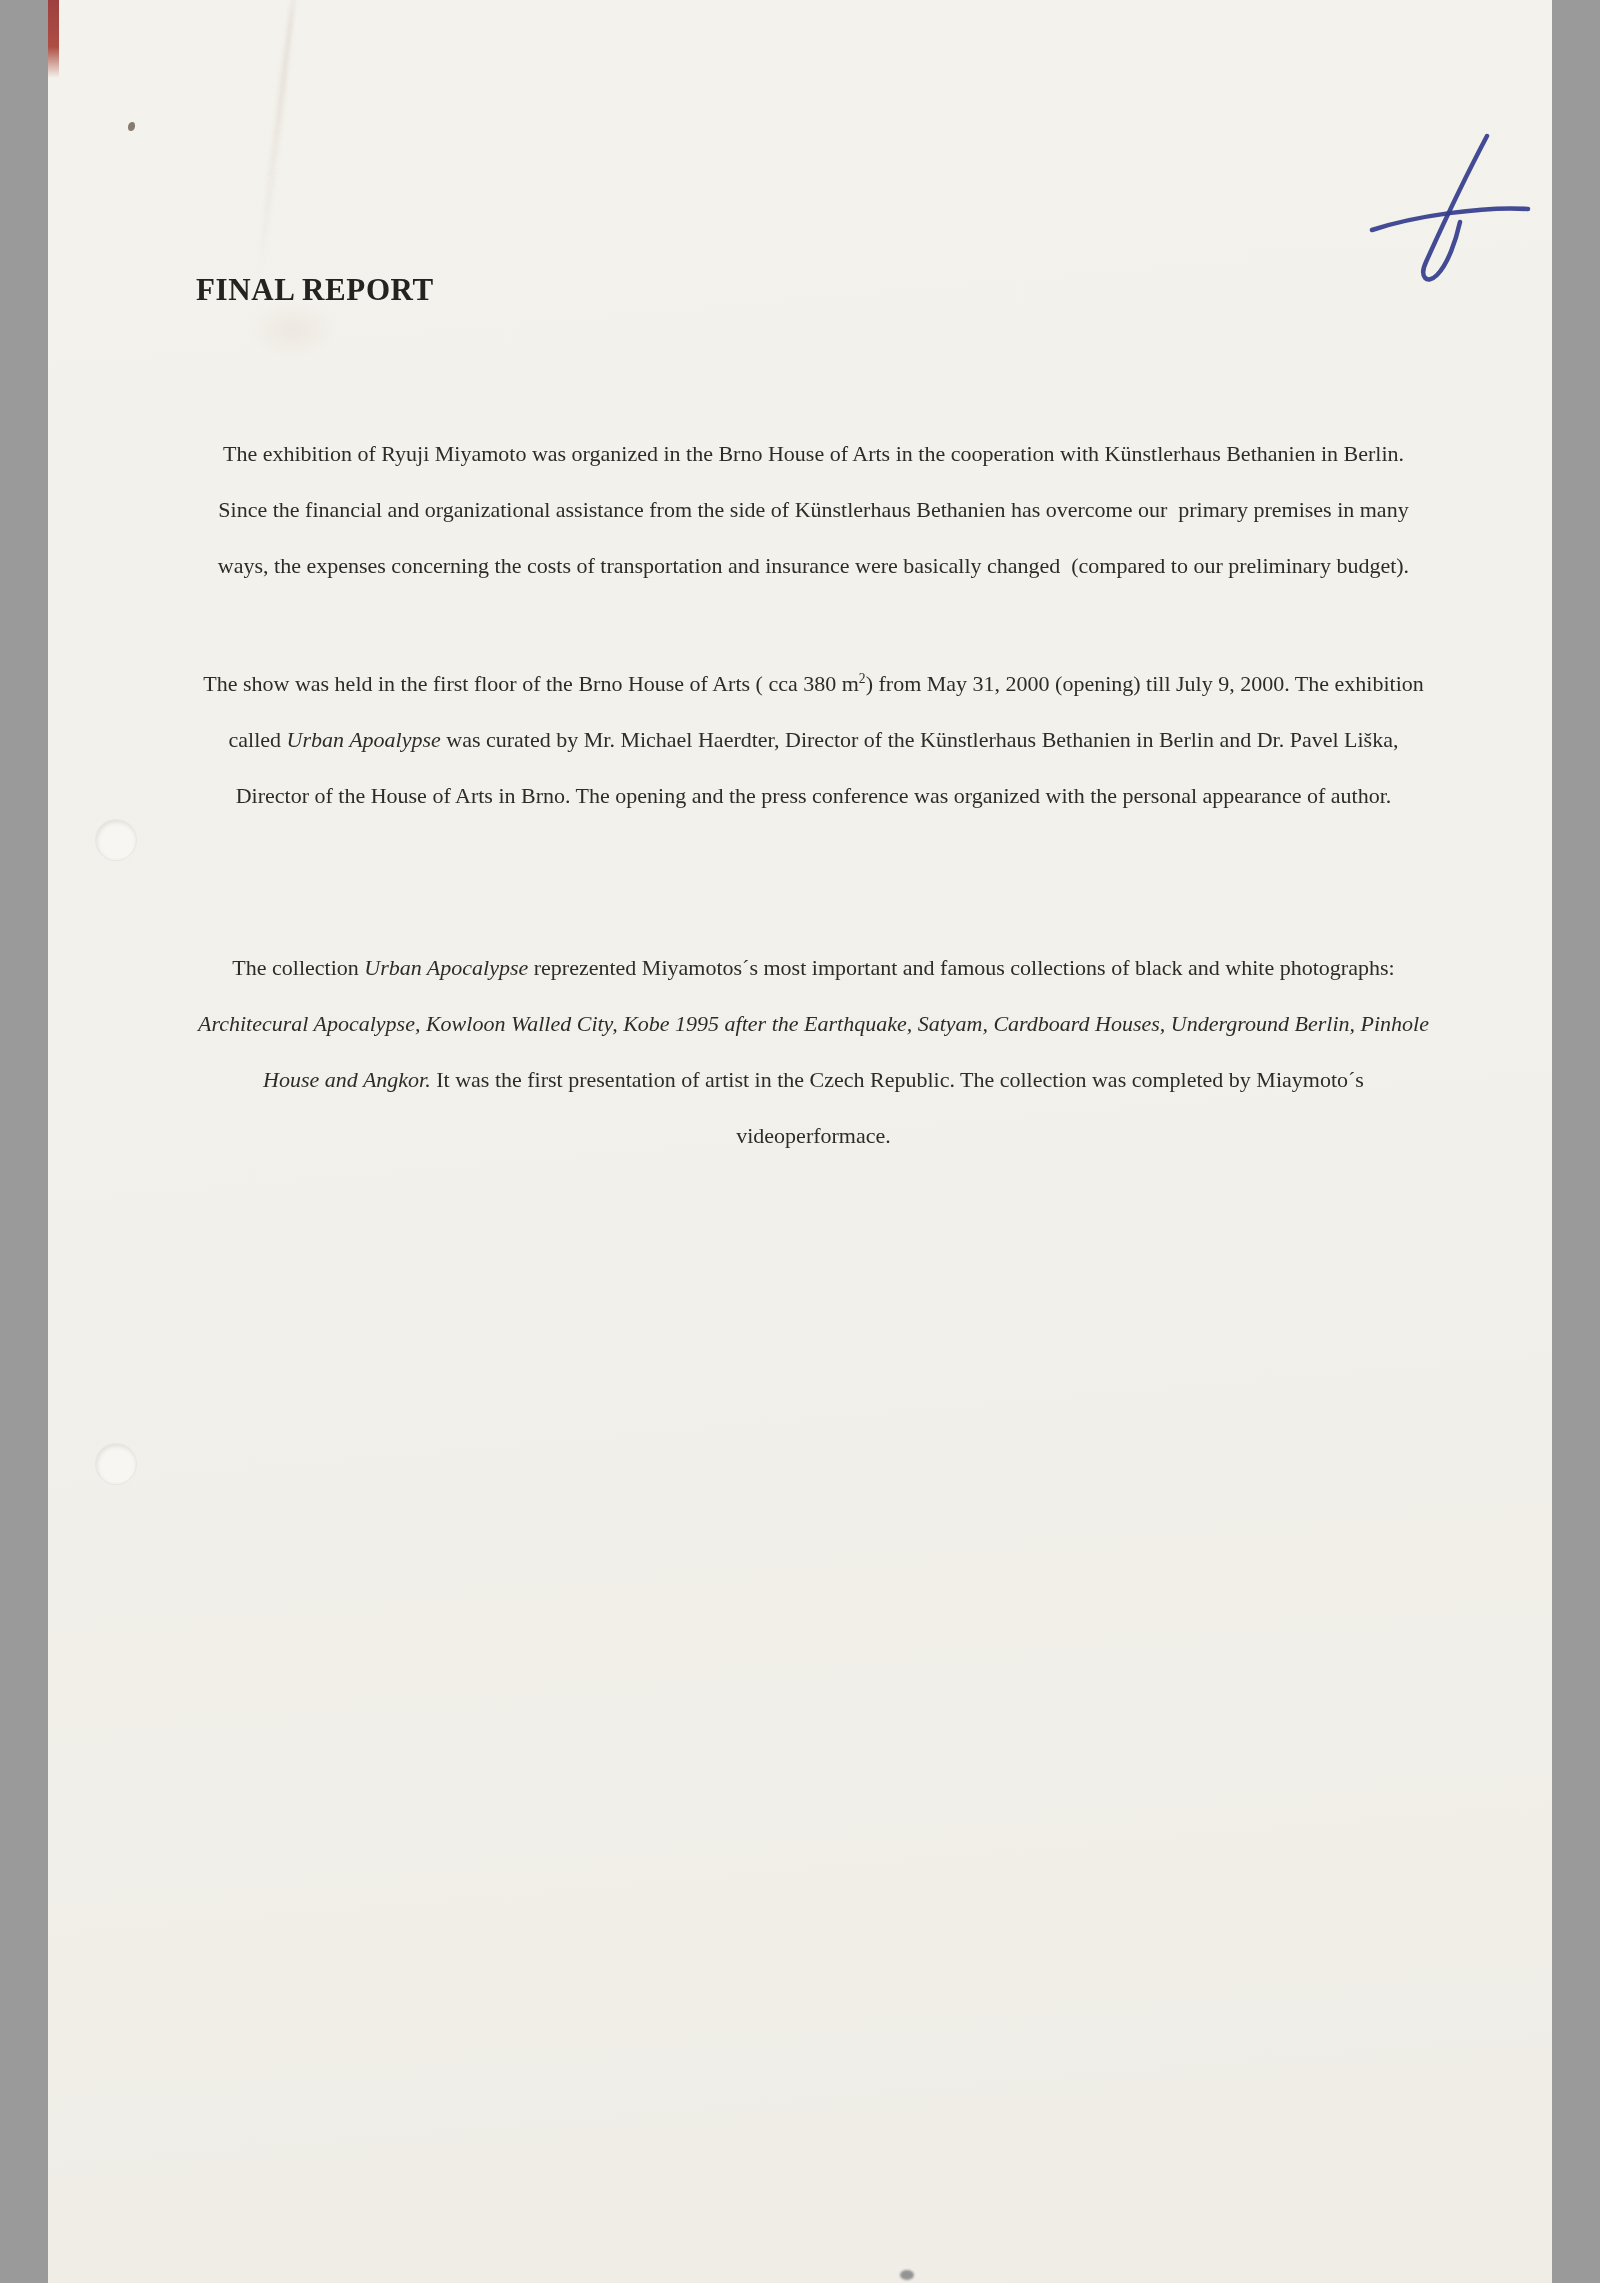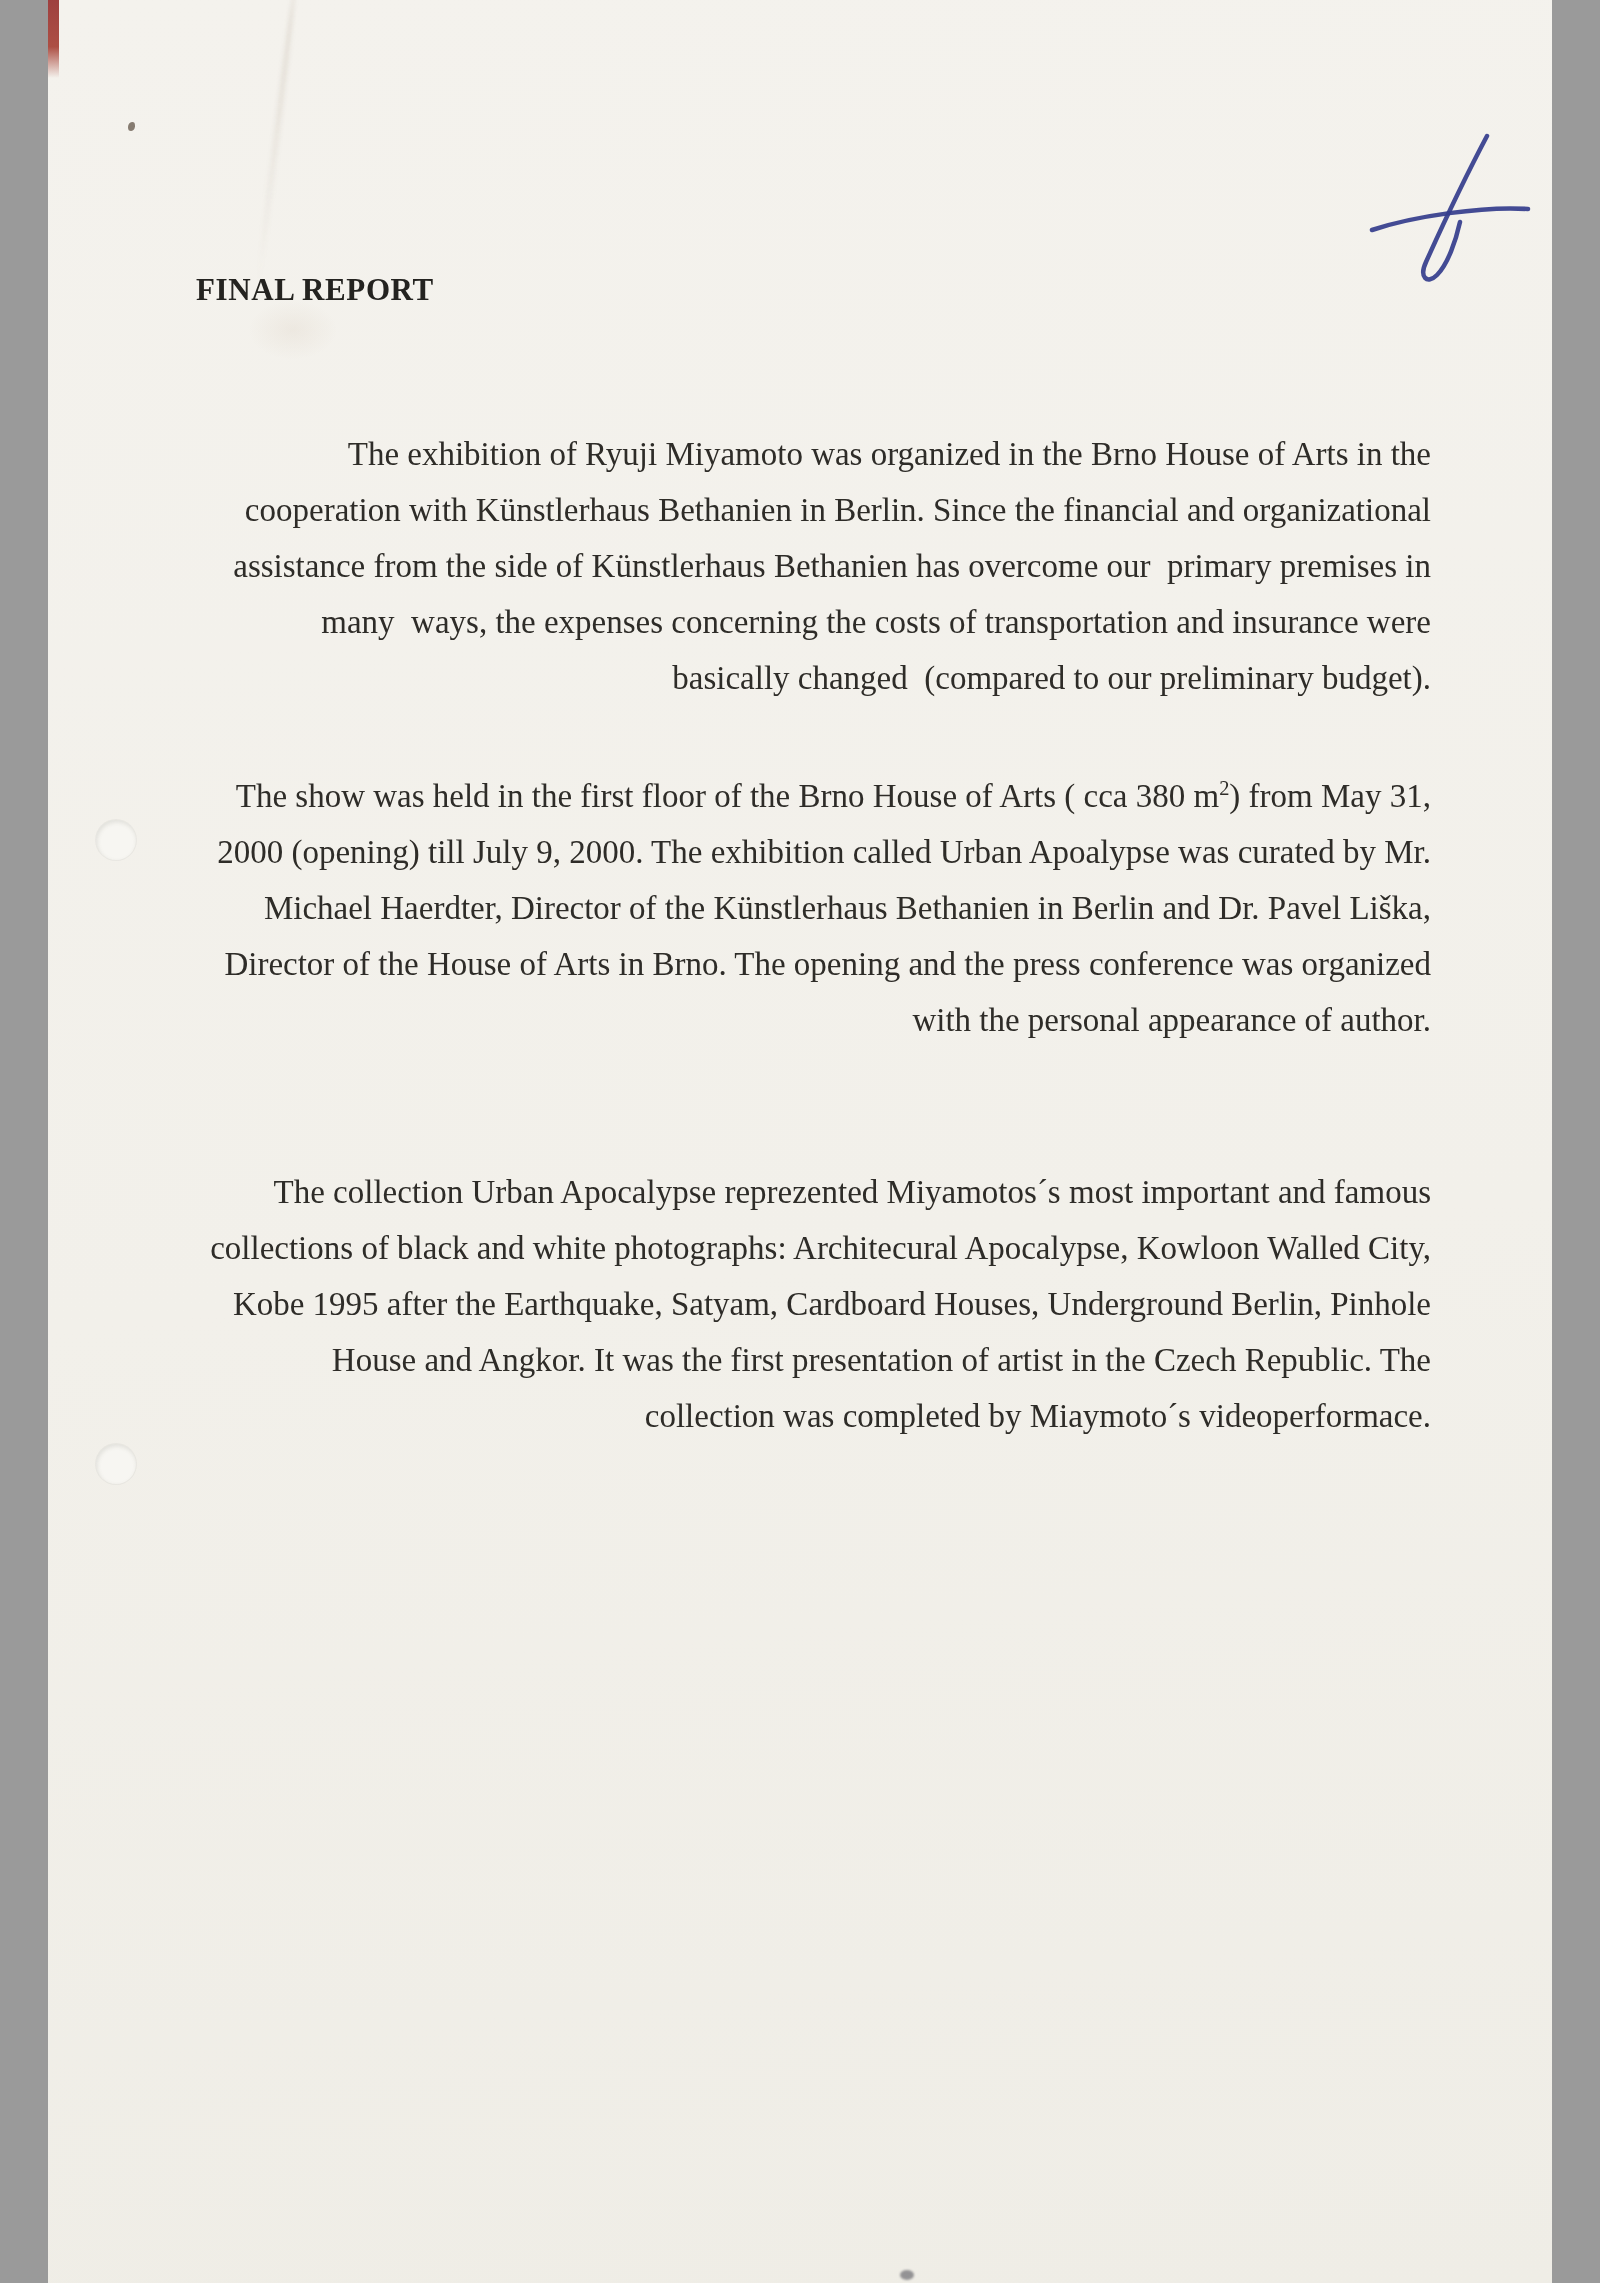--- a/index.html
+++ b/index.html
@@ -50,28 +50,28 @@
   
   .content{
     position:absolute;left:148px;top:272px;width:1235px;
   }
   .title{
     margin:0 0 118px 0;
     font-size:31px;font-weight:bold;letter-spacing:.6px;color:#242320;
   }
   #paragraphs p{
     margin:0;
-    font-size:33px;line-height:56px;
+    font-size:22px;line-height:56px;
     white-space:pre-wrap;
-    text-align:right;
+    text-align:center;
   }
   #paragraphs p:nth-child(1){margin-bottom:62px;}
   #paragraphs p:nth-child(2){margin-bottom:116px;}
   #paragraphs p:nth-child(3){margin-bottom:118px;}
-  .italic{}
+  .italic{font-style:italic;}
   .sup{vertical-align:super;font-size:0.62em;line-height:0;}
 </style>
 </head>
 <body>
 
 <div class="page">
 
   <div class="edge-mark"></div>
   <div class="crease"></div>
   <div class="stain"></div>

